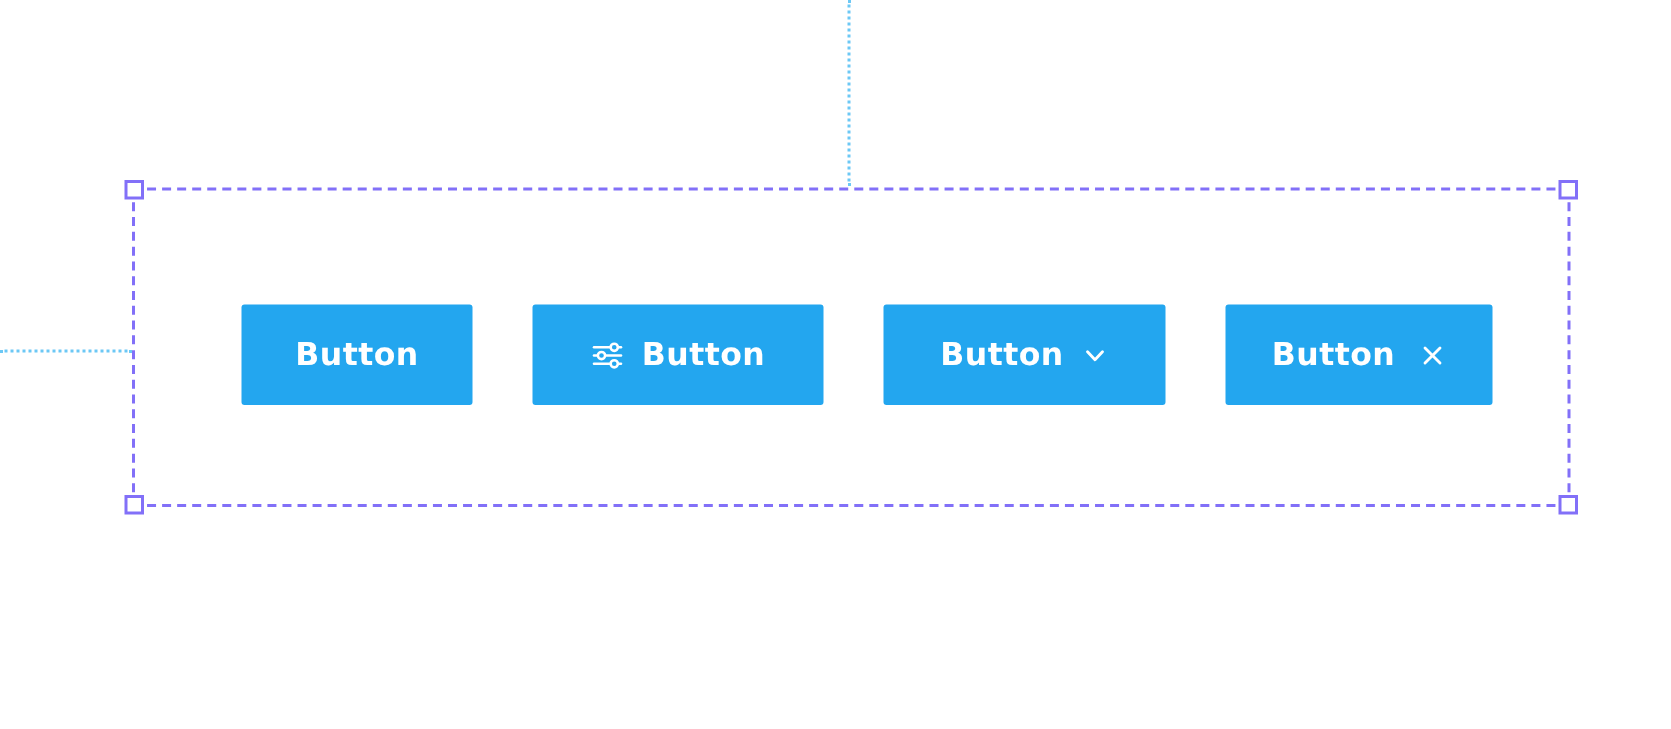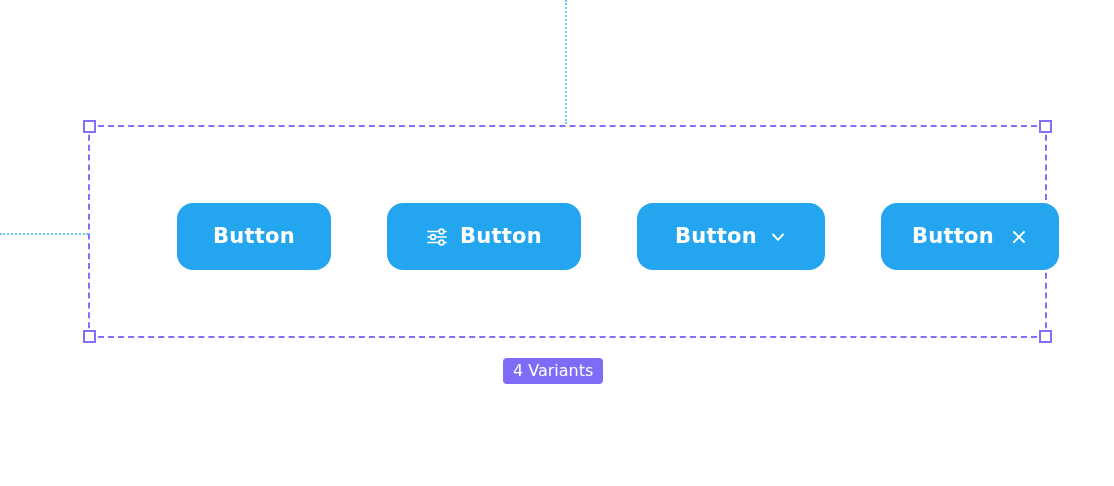--- a/index.html
+++ b/index.html
@@ -74,34 +74,33 @@
     display: flex;
     align-items: flex-start;
     gap: 40px;
   }
 
   .btn {
     height: 67px;
     box-sizing: border-box;
     background: #23a6ef;
     border: none;
-    border-radius: 16px;
+    border-radius: 2px;
     color: #ffffff;
     font-family: "DejaVu Sans", "Liberation Sans", sans-serif;
     font-size: 21px;
     font-weight: 700;
     letter-spacing: 0.3px;
     display: flex;
     align-items: center;
     justify-content: center;
     gap: 10px;
     padding: 0 28px;
     cursor: pointer;
     white-space: nowrap;
-    margin-left: 16px;
   }
   .btn-label { line-height: 1; }
 
   .btn-default  { width: 154px; }
   .btn-icon     { width: 194px; gap: 12px; }
   .btn-dropdown { width: 188px; gap: 12px; }
   .btn-close    { width: 178px; gap: 16px; }
 
   .icon {
     display: inline-flex;
@@ -179,15 +178,14 @@
           <svg width="18" height="18" viewBox="0 0 18 18" fill="none" stroke="#ffffff" stroke-width="1.9" stroke-linecap="round">
             <line x1="4" y1="4" x2="14" y2="14"></line>
             <line x1="14" y1="4" x2="4" y2="14"></line>
           </svg>
         </span>
       </button>
 
     </div>
   </div>
 
-  <div id="variants-badge">4 Variants</div>
 
 </div>
 
 </body></html>

